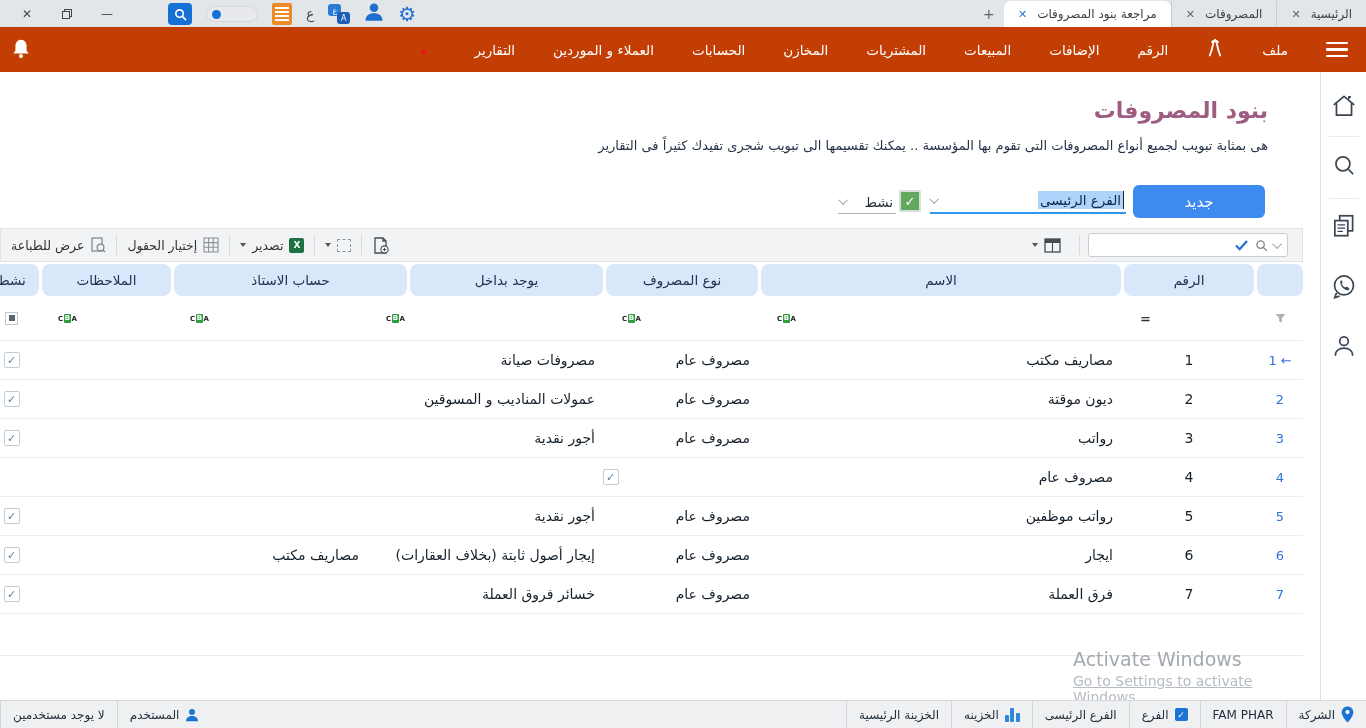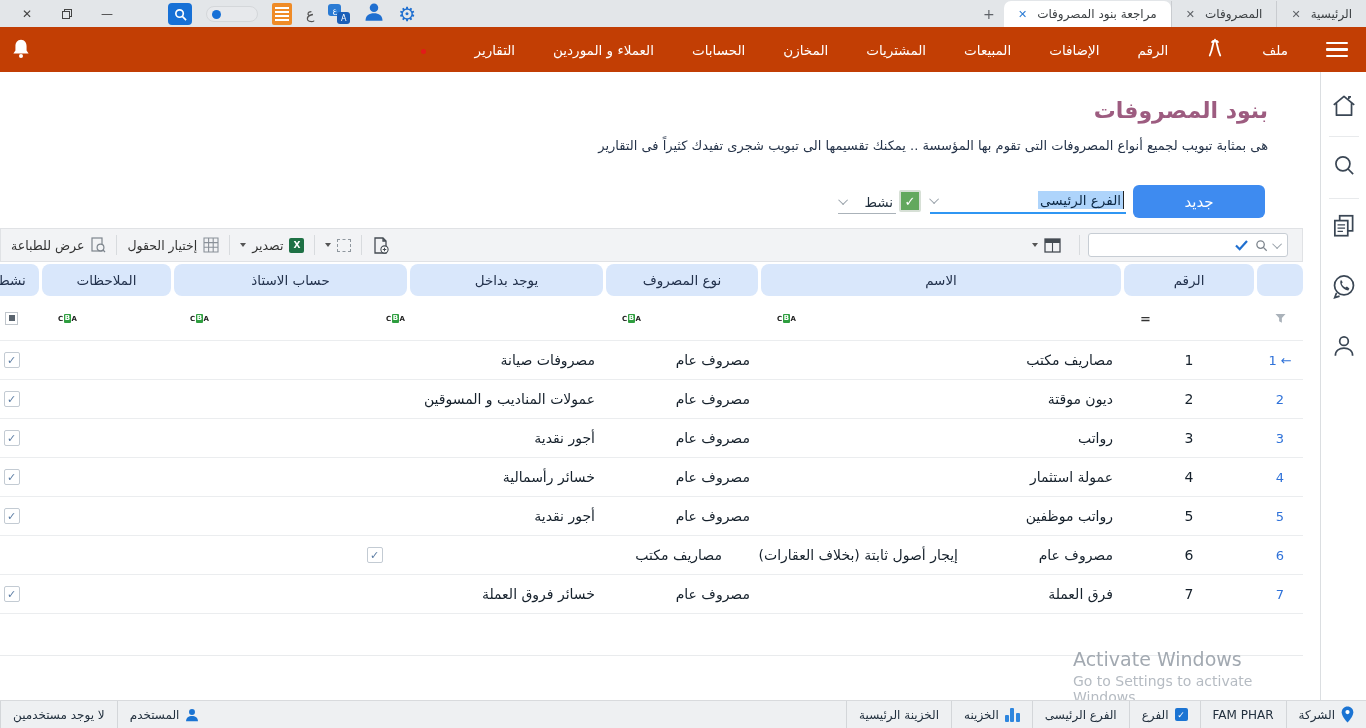--- a/index.html
+++ b/index.html
@@ -93,21 +93,21 @@
   .cell.c-name, .cell.c-type, .cell.c-ledger, .cell.c-inside { justify-content:flex-start; padding-right:8px; }
   .cell.c-active { justify-content:center; }
   .cb { width:16px; height:16px; border:1px solid #c3cbd3; border-radius:2px; background:#fff; display:flex; align-items:center; justify-content:center; font-size:11px; color:#5b7ca3; }
   .cb::after { content:"✓"; }
   .u { }
   .panel-line { position:absolute; top:583px; left:0; width:1303px; border-top:1px solid #e9ebed; }
 
   
   .wm { position:absolute; top:576px; left:1073px; color:#a2a9b1; direction:ltr; }
   .wm .l1 { font-size:19px; }
-  .wm .l2 { font-size:14px; color:#b5bbc2; margin-top:3px; }
+  .wm .l2 { font-size:14px; color:#b5bbc2; margin-top:3px;text-decoration:underline; }
 
   
   .statusbar { position:absolute; bottom:0; left:0; width:1366px; height:28px; background:#eef0f2; border-top:1px solid #d8dadd; display:flex; direction:rtl; align-items:center; font-size:12px; color:#22303e; }
   .st-item { height:100%; display:flex; direction:rtl; align-items:center; gap:6px; padding:4px 12px; border-left:1px solid #d3d6d9; white-space:nowrap; }
   .st-spacer { flex:1; }
   .st-check { width:13px; height:13px; background:#1b74d3; border-radius:2px; color:#fff; font-size:9px; display:flex; align-items:center; justify-content:center; }
   .st-check::after { content:"✓"; }
   .coins { display:flex; align-items:flex-end; gap:1.5px; }
   .coins i { display:block; width:4px; background:#2e86de; border-radius:1px; }
 </style>
@@ -417,23 +417,21 @@
       <div class="cell c-notes"></div>
       <div class="cell c-active">
           <span class="cb"></span>
         </div>
     </div>
     <div class="trow">
       <div class="cell c-ind">
           <span>4</span>
         </div>
       <div class="cell c-num">4</div>
-      <div class="cell c-name">عمولة استثمار</div>
-      <div class="cell c-type">مصروف عام</div>
-      <div class="cell c-ledger">خسائر رأسمالية</div>
+      <div class="cell c-type">مصروف عام</div>
       <div class="cell c-inside"></div>
       <div class="cell c-notes"></div>
       <div class="cell c-active">
           <span class="cb"></span>
         </div>
     </div>
     <div class="trow">
       <div class="cell c-ind">
           <span>5</span>
         </div>
@@ -445,20 +443,21 @@
       <div class="cell c-notes"></div>
       <div class="cell c-active">
           <span class="cb"></span>
         </div>
     </div>
     <div class="trow">
       <div class="cell c-ind">
           <span>6</span>
         </div>
       <div class="cell c-num">6</div>
+      <div class="cell c-name">ايجار</div>
       <div class="cell c-type">مصروف عام</div>
       <div class="cell c-ledger u">إيجار أصول ثابتة (بخلاف العقارات)</div>
       <div class="cell c-inside">مصاريف مكتب</div>
       <div class="cell c-notes"></div>
       <div class="cell c-active">
           <span class="cb"></span>
         </div>
     </div>
     <div class="trow">
       <div class="cell c-ind">

